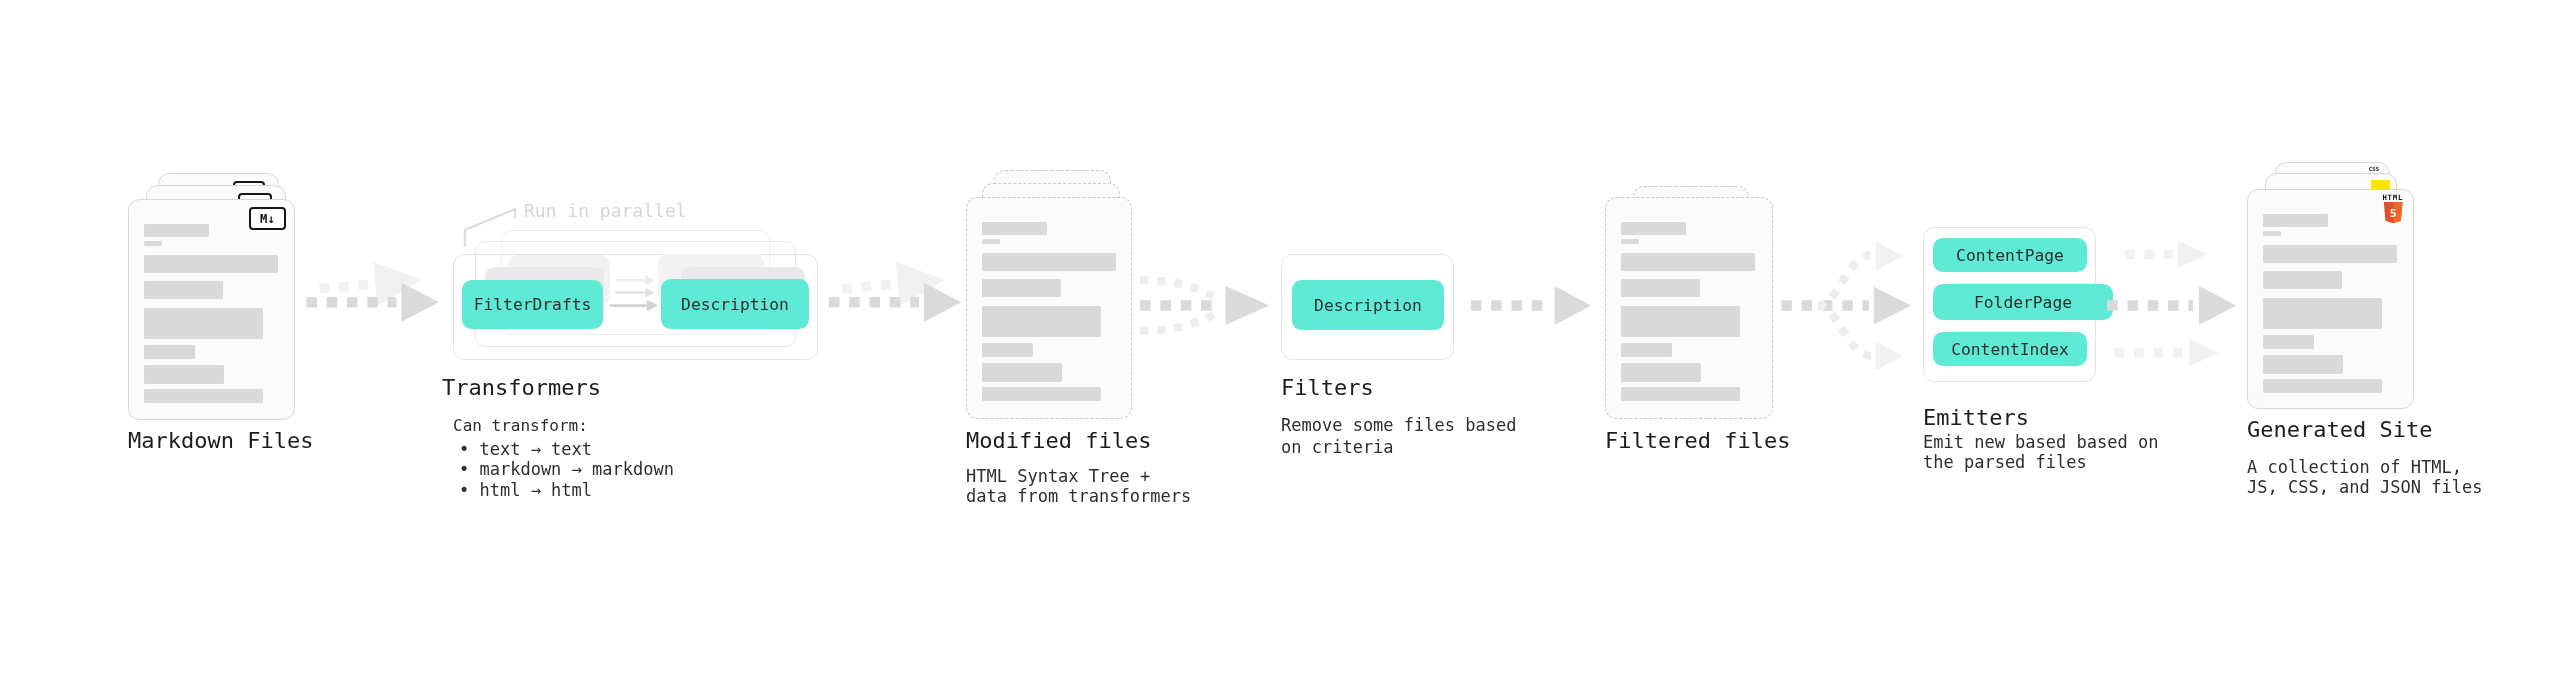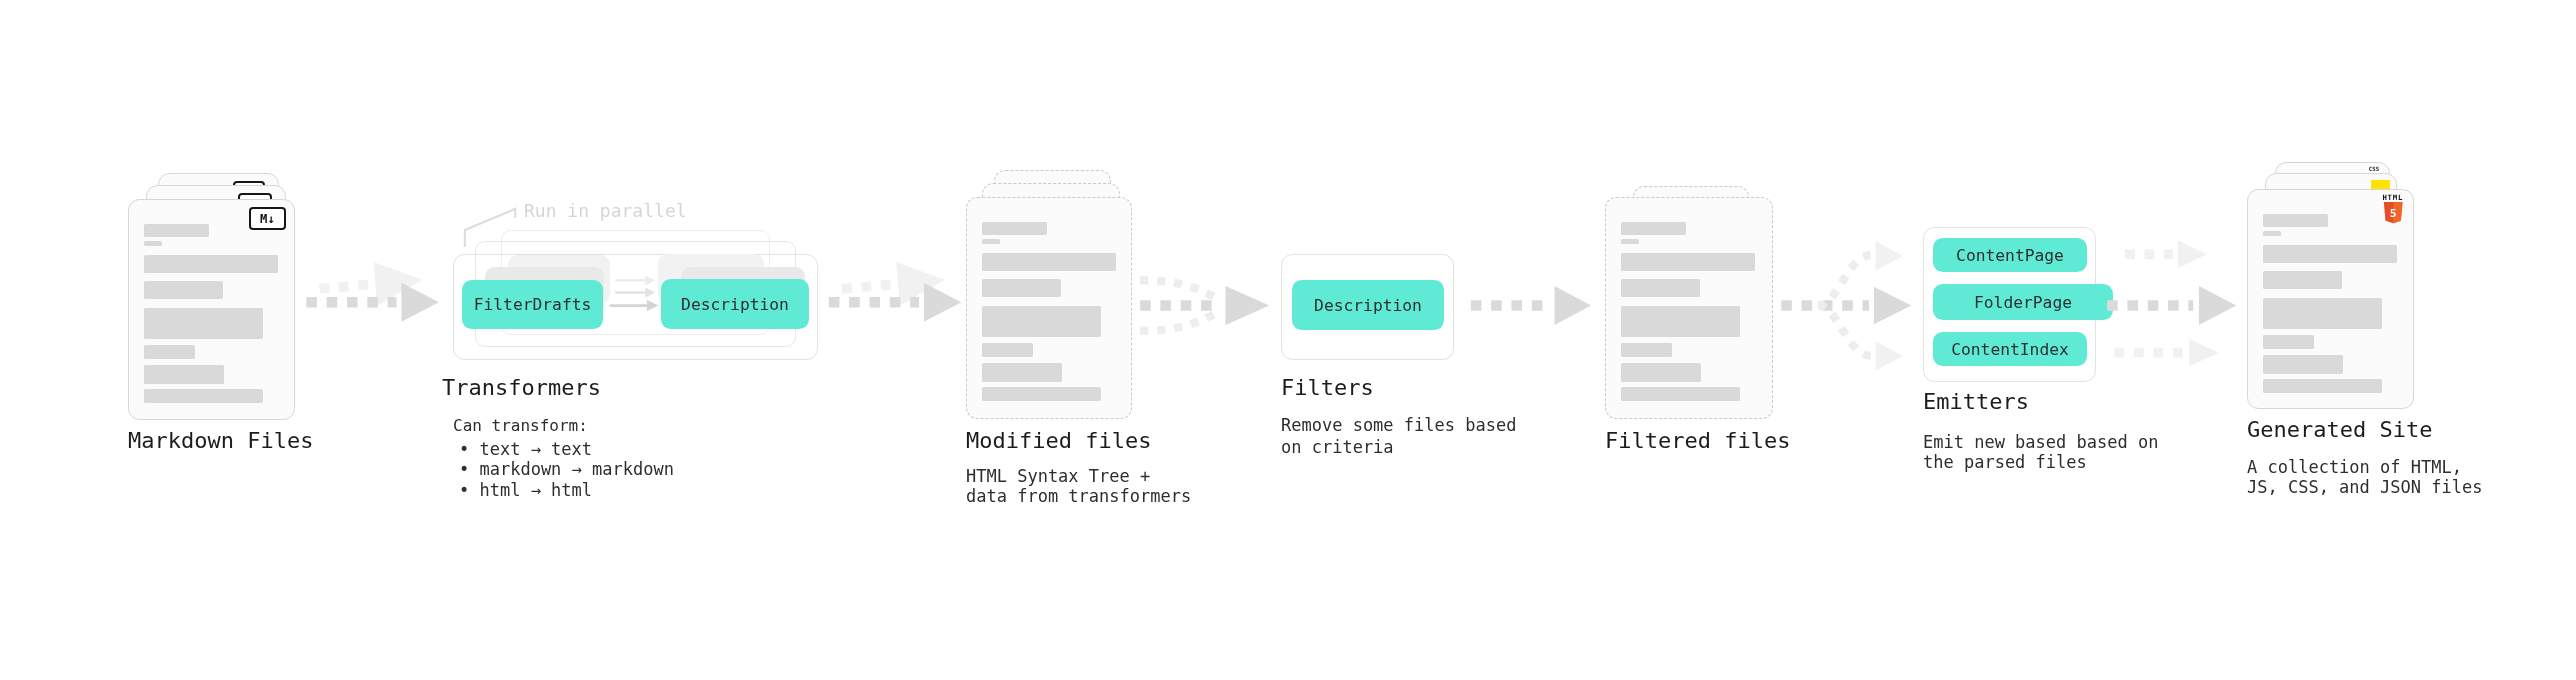--- a/index.html
+++ b/index.html
@@ -222,21 +222,21 @@
         </div>
     </div>
     <div class="stage-label" style="left:1605px;top:428px">Filtered files</div>
   </div>
 
   <div>
     <div class="panel z2" style="left:1923px;top:227px;width:173px;height:155px"></div>
     <div class="pill z3" style="left:1933px;top:238px;width:154px;height:34px">ContentPage</div>
     <div class="pill z3" style="left:1933px;top:284px;width:180px;height:36px">FolderPage</div>
     <div class="pill z3" style="left:1933px;top:332px;width:154px;height:34px">ContentIndex</div>
-    <div class="stage-label" style="left:1923px;top:389px">Emitters</div>
+    <div class="stage-label" style="left:1923px;top:405px">Emitters</div>
     <div class="stage-desc lh25" style="left:1923px;top:432px">
       <span>Emit new based based on</span>
       <span>the parsed files</span>
     </div>
   </div>
 
   <div>
     <div class="doc z1" style="left:2275px;top:162px;width:115px;height:57px">
       <div class="css-badge">
         <span>CSS</span>

